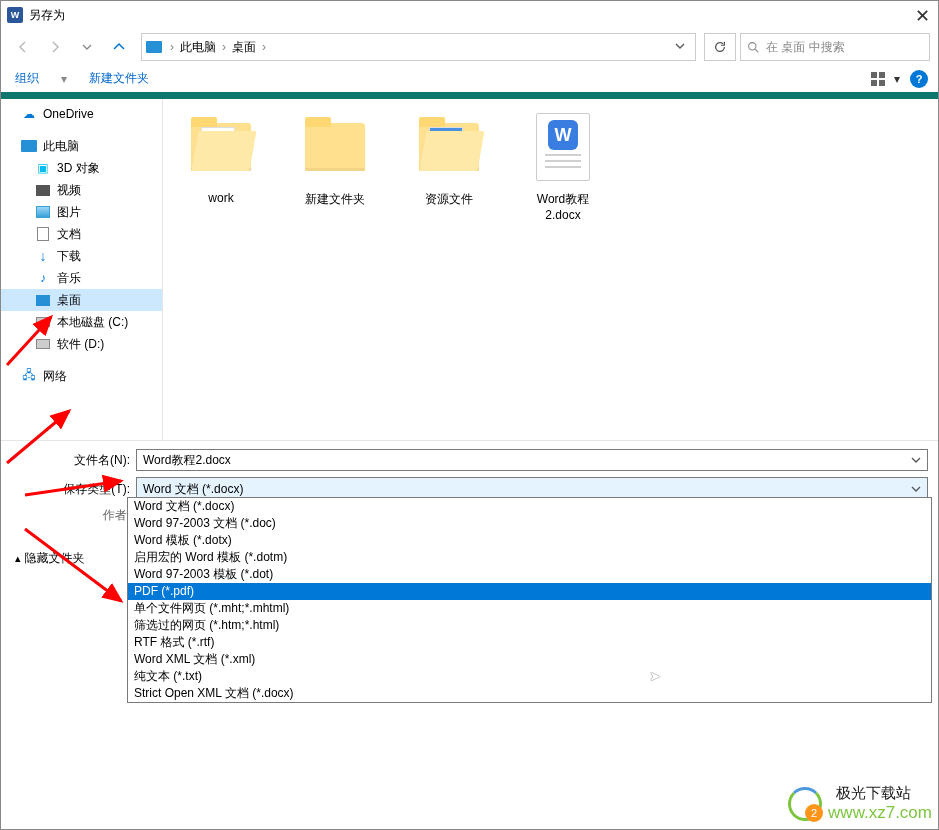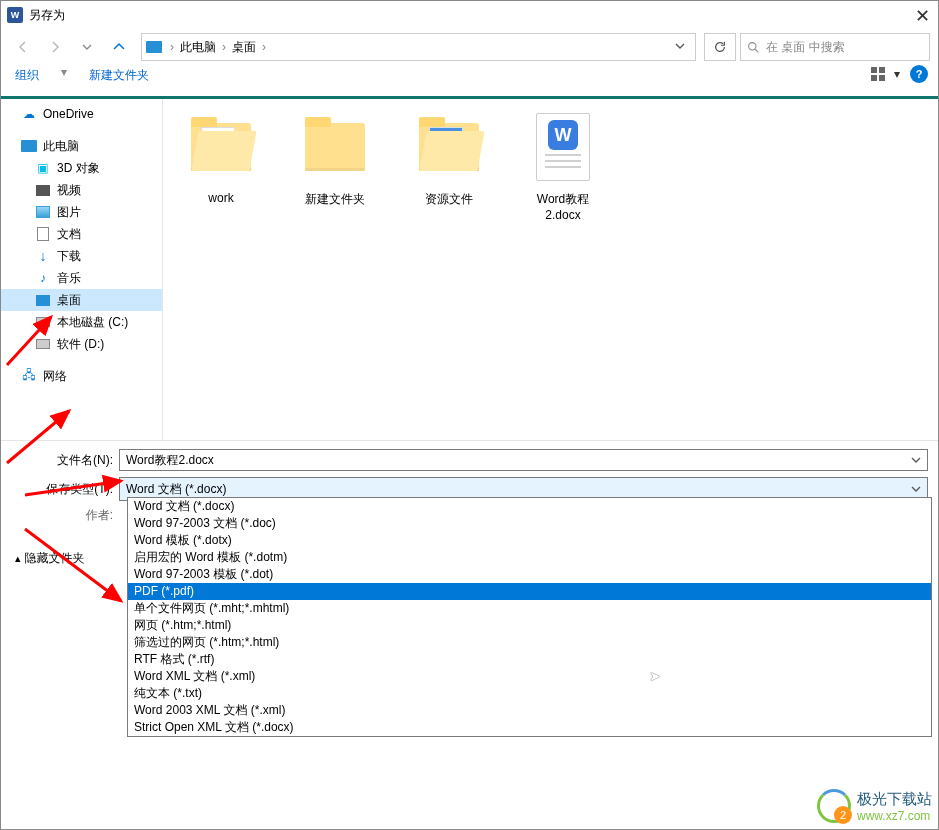--- a/index.html
+++ b/index.html
@@ -19,21 +19,21 @@
 .breadcrumb { flex: 1; height: 28px; border: 1px solid #ccc; display: flex; align-items: center; padding: 0 4px; margin: 0 4px; }
 .breadcrumb .pc-icon { width: 16px; height: 12px; background: #2690d6; margin-right: 6px; border-radius: 1px; }
 .breadcrumb .crumb { padding: 0 4px; }
 .breadcrumb .sep { color: #888; padding: 0 2px; }
 .breadcrumb .chev { margin-left: auto; color: #555; padding: 0 6px; }
 .refresh-btn { width: 32px; height: 28px; border: 1px solid #ccc; display: flex; align-items: center; justify-content: center; color: #555; }
 .search-box { width: 190px; height: 28px; border: 1px solid #ccc; display: flex; align-items: center; padding: 0 6px; color: #888; }
 .search-box svg { margin-right: 6px; }
 
 
-.toolbar { height: 34px; border-bottom: 3px solid #0f766e; display: flex; align-items: flex-start; padding: 0 10px; gap: 18px; }
+.toolbar { height: 34px; border-bottom: 7px solid #0f766e; display: flex; align-items: center; padding: 0 10px; gap: 18px; }
 .toolbar .link { color: #0066cc; cursor: pointer; padding: 2px 4px; }
 .toolbar .right { margin-left: auto; display: flex; align-items: center; gap: 10px; }
 .toolbar .view-btn { color: #333; display: flex; align-items: center; }
 .toolbar .help { width: 18px; height: 18px; border-radius: 50%; background: #0078d7; color: #fff; display: flex; align-items: center; justify-content: center; font-weight: bold; font-size: 11px; }
 
 
 .main { display: flex; height: 342px; border-bottom: 1px solid #e5e5e5; }
 
 
 .tree { width: 162px; border-right: 1px solid #e5e5e5; padding-top: 4px; overflow: hidden; }
@@ -63,43 +63,43 @@
 .folder .inner { position:absolute; top:4px; left:10px; width:34px; height:36px; background:#fff; border:1px solid #ddd;}
 .folder .inner.blue{background:#4a90e2;color:#fff;display:flex;align-items:center;justify-content:center;font-size:22px;font-weight:bold;}
 .docx-icon { width:54px; height:68px; background:#fff; border:1px solid #ccc; border-radius:2px; display:flex;flex-direction:column;align-items:center;padding-top:6px;gap:4px;}
 .docx-icon .badge{width:30px;height:30px;background:#3a7de0;border-radius:6px;color:#fff;display:flex;align-items:center;justify-content:center;font-weight:bold;font-size:18px;}
 .docx-icon .line{width:36px;height:2px;background:#d0d0d0;}
 
 
 .arrow { position: absolute; color: #ff0000; pointer-events: none; }
 
 
-.form-area { padding: 8px 10px 8px 14px; position: relative; }
+.form-area { padding: 8px 10px 8px 31px; position: relative; }
 .form-row { display: flex; align-items: center; margin-bottom: 6px; }
 .form-row .lbl { width: 104px; text-align: right; padding-right: 6px; color: #000; }
 .form-row .author-lbl { color: #666; }
 .form-row .input { flex: 1; height: 22px; border: 1px solid #7a7a7a; padding: 0 6px; display:flex; align-items:center; justify-content:space-between;}
 .form-row .combo { flex: 1; height: 24px; border: 1px solid #7a7a7a; background: #e5f3ff; padding: 0 6px; display:flex;align-items:center;justify-content:space-between;}
 
 
 .dropdown { position: absolute; left: 126px; top: 56px; right: 6px; background: #fff; border: 1px solid #7a7a7a; z-index: 10; }
 .dropdown .opt { height: 17px; line-height: 17px; padding: 0 6px; cursor: pointer; display:flex;align-items:center;}
 .dropdown .opt.hover { background: #0078d7; color: #fff; }
 .cursor-arrow { position:absolute; left:521px; top:170px; color:#fff; text-shadow:0 0 1px #000; font-size:14px; pointer-events:none;}
 
 
 .hide-folders { display: flex; align-items: center; padding: 12px 14px; gap: 4px; }
 .hide-folders .caret { font-size: 11px; }
 
 
 .watermark { position: absolute; right: 6px; bottom: 6px; display: flex; align-items: center; gap: 6px; opacity: 0.9; }
 .watermark .logo { width: 34px; height: 34px; border: 3px solid #6fbf2b; border-radius: 50%; border-top-color: #3a8edb; position: relative; }
 .watermark .two { position:absolute; right:-4px; bottom:-4px; background:#ff8a00; color:#fff; width:18px; height:18px; border-radius:50%; font-size:11px; display:flex;align-items:center;justify-content:center;}
-.watermark .txt1 { color: #0c4a6e; font-size: 15px; font-weight: 500; }
-.watermark .txt2 { color: #6fbf2b; font-size: 12px; }
+.watermark .txt1 { color: #000000; font-size: 15px; font-weight: 500; margin-left: 8px; }
+.watermark .txt2 { color: #6fbf2b; font-size: 17px; }
 </style>
 </head>
 <body>
 
 <div class="titlebar">
   <div class="app-icon">W</div>
   <div class="title">另存为</div>
   <div class="close">✕</div>
 </div>
 
@@ -297,26 +297,24 @@
   </div>
 
   <div class="dropdown">
     <div class="opt">Word 文档 (*.docx)</div>
     <div class="opt">Word 97-2003 文档 (*.doc)</div>
     <div class="opt">Word 模板 (*.dotx)</div>
     <div class="opt">启用宏的 Word 模板 (*.dotm)</div>
     <div class="opt">Word 97-2003 模板 (*.dot)</div>
     <div class="opt hover">PDF (*.pdf)</div>
     <div class="opt">单个文件网页 (*.mht;*.mhtml)</div>
-    <div class="opt">网页 (*.htm;*.html)</div>
     <div class="opt">筛选过的网页 (*.htm;*.html)</div>
     <div class="opt">RTF 格式 (*.rtf)</div>
     <div class="opt">Word XML 文档 (*.xml)</div>
     <div class="opt">纯文本 (*.txt)</div>
-    <div class="opt">Word 2003 XML 文档 (*.xml)</div>
     <div class="opt">Strict Open XML 文档 (*.docx)</div>
     <div class="cursor-arrow">➤</div>
   </div>
 </div>
 
 <div class="hide-folders">
   <span class="caret">▴</span>
   <span>隐藏文件夹</span>
 </div>
 

